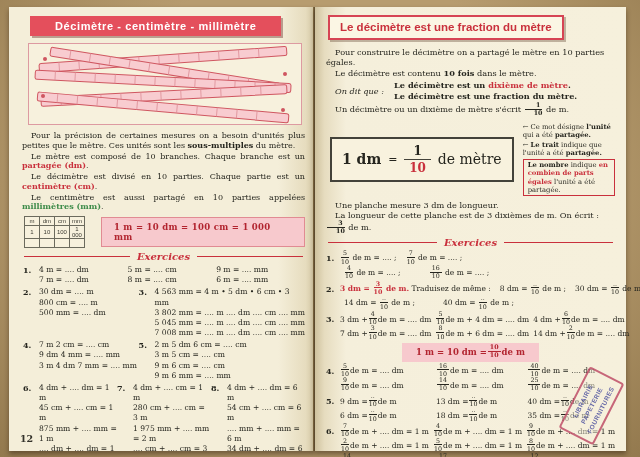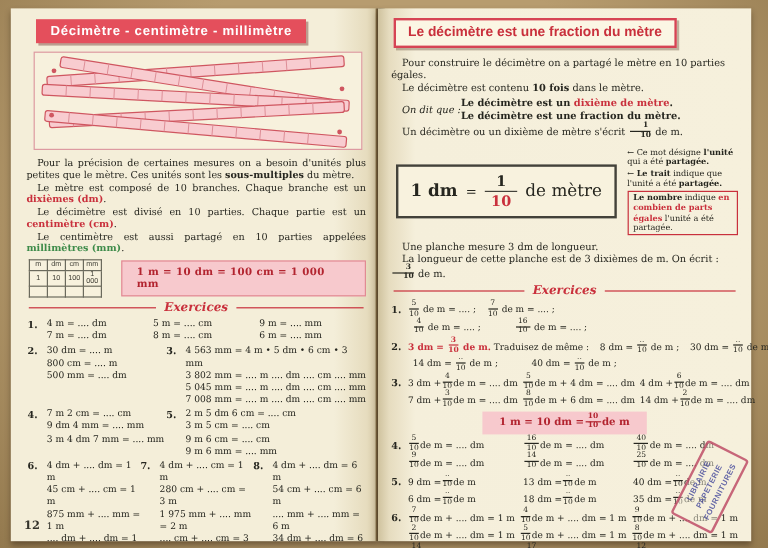--- a/index.html
+++ b/index.html
@@ -15,21 +15,21 @@
   .t-b{font-weight:bold;}
   .t-rb{font-weight:bold;color:#c9303c;}
   .t-gb{font-weight:bold;color:#3d8b49;}
 
   
   .frac{display:inline-flex;flex-direction:column;vertical-align:middle;text-align:center;line-height:1;margin:0 1px;position:relative;top:-1px;}
   .frac .fn{font-size:6.3px;padding:0 2px .5px;border-bottom:.8px solid currentColor;}
   .frac .fd{font-size:6.3px;padding-top:.5px;}
 
   
-  .lt-title{display:inline-block;background:#e44f5c;color:#fff;font:bold 11px/1 "Liberation Sans",sans-serif;letter-spacing:.6px;padding:5px 12px 4px;margin:2px 0 7px 8px;box-shadow:2px 2px 0 rgba(101,38,33,.4);}
+  .lt-title{display:inline-block;background:#e44f5c;color:#fff;font:bold 11px/1 "Liberation Sans",sans-serif;letter-spacing:.6px;padding:5px 25px 4px;margin:2px 0 7px 8px;box-shadow:2px 2px 0 rgba(101,38,33,.4);}
   .lt-ill{width:274px;height:82px;border:1px solid #dd9aa1;background:#f7f1dd;margin:0 0 6px 6px;}
   .para{font-size:8px;line-height:1.22;text-align:justify;text-indent:9px;}
   .para+.para{margin-top:1px;}
   .tablerow{display:flex;align-items:center;margin:4px 0 3px 2px;gap:16px;}
   .mini-table{border-collapse:collapse;background:#f7f1dd;}
   .mini-table td{border:1px solid #6b6a5d;font:6px/1 "Liberation Sans",sans-serif;width:15px;height:9px;text-align:center;color:#3c3b32;}
   .rulebox{background:#f7c9cd;border:1px solid #e18b93;color:#b2242f;font-weight:bold;font-size:8.5px;padding:4px 12px;letter-spacing:.3px;}
   .exh{display:flex;align-items:center;gap:7px;margin:2px 2px 3px;}
   .exh .hline{flex:1;border-top:1px solid #c9303c;height:0;}
   .exh .ext{color:#c9303c;font:italic bold 10px "DejaVu Serif",serif;}
@@ -40,21 +40,21 @@
   .exrow{display:flex;margin-top:2px;}
   .cols3{display:flex;flex:1;}
   .cols3 .col{width:33.3%;}
   .w40{width:41%;flex:none;}
   .flex1{flex:1;}
   .pageno{position:absolute;left:11px;bottom:7px;font:bold 9.5px "DejaVu Serif",serif;color:#33322a;}
 
   
   .rt-title{display:inline-block;border:2px solid #d64454;color:#c9303c;background:#fbf6e4;font:bold 11.5px/1 "Liberation Sans",sans-serif;padding:5px 10px 4px;margin:0 0 7px 2px;box-shadow:2px 2px 0 rgba(90,60,40,.35);}
   .rp{font-size:8.2px;line-height:1.28;text-indent:9px;}
-  .ondit{display:flex;margin:2px 0;align-items:center;}
+  .ondit{display:flex;gap:10px;margin:2px 0;align-items:center;}
   .ondit .lbl{font-style:italic;font-size:8.2px;text-indent:9px;flex:none;}
   .ondit .stack{display:flex;flex-direction:column;gap:1px;font-size:8.2px;}
   .frow{display:flex;gap:9px;margin:5px 0 4px 4px;align-items:center;}
   .fbox{border:2px solid #43423a;background:#f8f2de;display:flex;align-items:center;gap:7px;padding:5px 10px;flex:none;}
   .fbox .flhs{font-weight:bold;font-size:14px;}
   .fbox .feq{font-size:11px;}
   .ffrac{display:flex;flex-direction:column;text-align:center;}
   .ffrac .ffn{font-weight:bold;font-size:12px;border-bottom:1.4px solid #43423a;padding:0 9px 1px;}
   .ffrac .ffd{font-weight:bold;font-size:12px;color:#c9303c;padding-top:1px;}
   .fbox .frhs{font-size:14px;}
@@ -107,21 +107,21 @@
       <g fill="#cf5660">
           <circle cx="16" cy="15" r="2"></circle>
           <circle cx="256" cy="30" r="2"></circle>
           <circle cx="14" cy="52" r="2"></circle>
           <circle cx="254" cy="66" r="2"></circle>
         </g>
     </svg>
   </div>
 
   <p class="para"><span>Pour la précision de certaines mesures on a besoin d'unités plus petites que le mètre. Ces unités sont les </span><span class="t-b">sous-multiples</span><span> du mètre.</span></p>
-  <p class="para"><span>Le mètre est composé de 10 branches. Chaque branche est un </span><span class="t-rb">dixièmes (dm)</span><span>.</span></p>
+  <p class="para"><span>Le mètre est composé de 10 branches. Chaque branche est un </span><span class="t-rb">partagée (dm)</span><span>.</span></p>
   <p class="para"><span>Le décimètre est divisé en 10 parties. Chaque partie est un </span><span class="t-rb">centimètre (cm)</span><span>.</span></p>
   <p class="para"><span>Le centimètre est aussi partagé en 10 parties appelées </span><span class="t-gb">millimètres (mm)</span><span>.</span></p>
 
   <div class="tablerow">
     <table class="mini-table">
       <tbody>
           <tr>
         <td>m</td>
         <td>dm</td>
         <td>cm</td>

